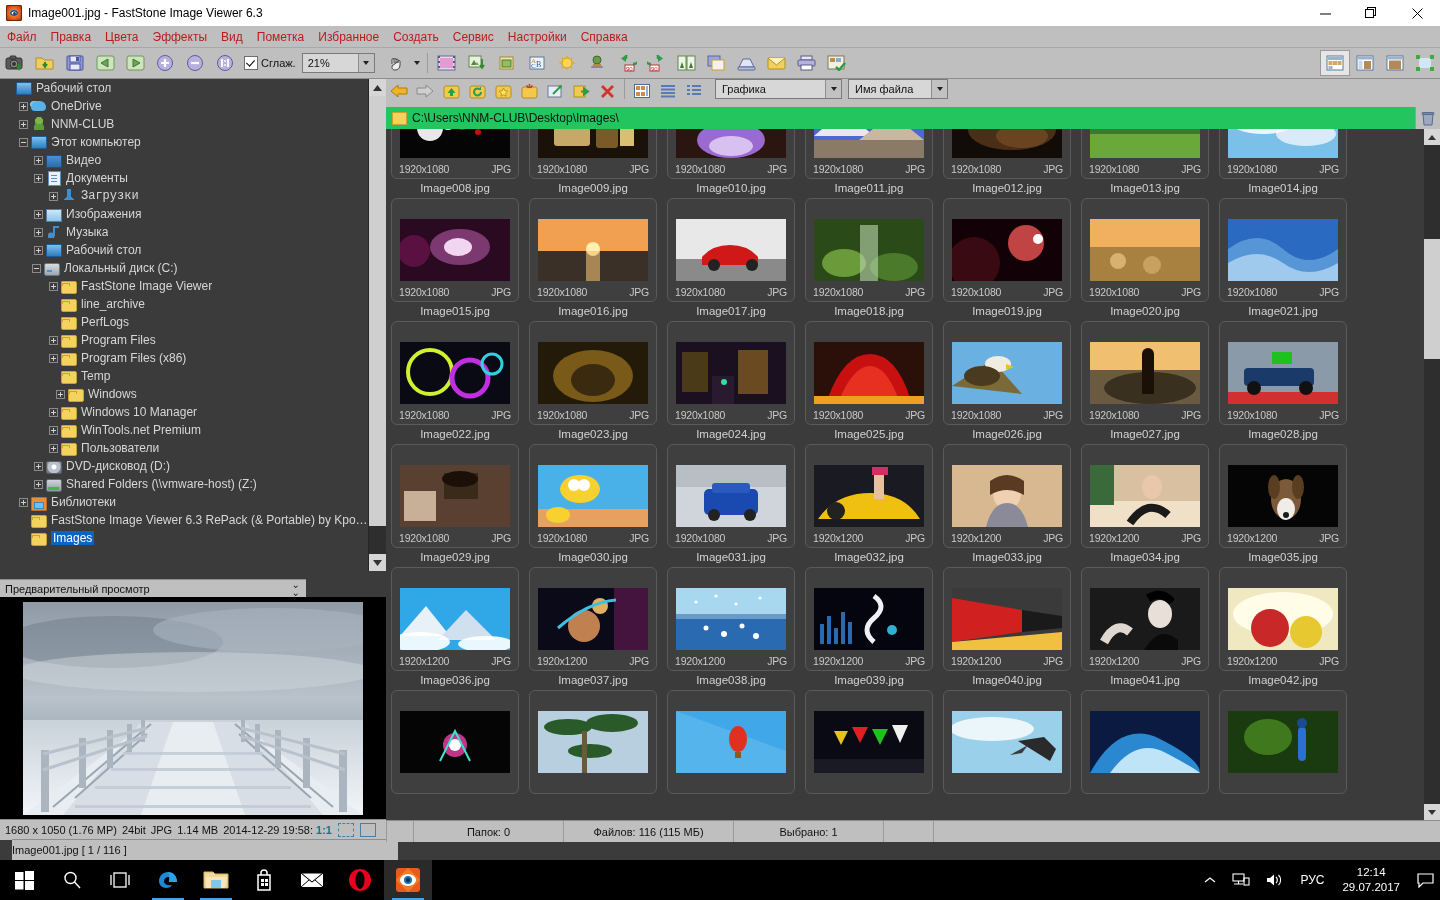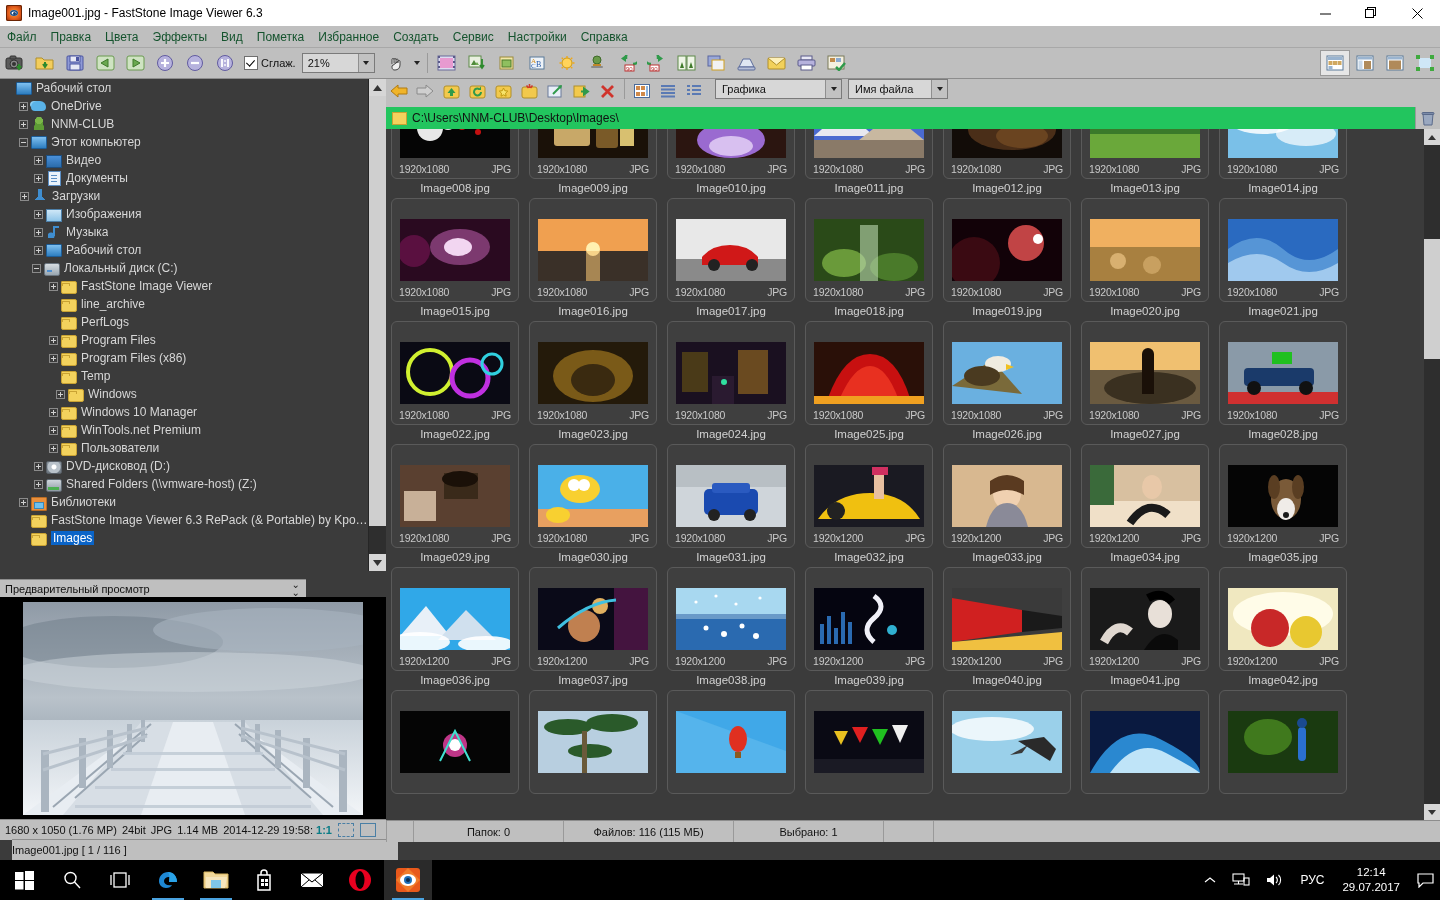--- a/index.html
+++ b/index.html
@@ -35,21 +35,21 @@
   .wbtns{margin-left:auto;display:flex;height:26px;}
   .wbtn{width:46px;height:26px;display:flex;align-items:center;justify-content:center;}
   .wbtn svg{display:block;}
 
   
   .menubar{
     position:absolute;left:0;top:26px;width:1440px;height:21px;
     background:#bfbfbf;display:flex;align-items:center;
     border-bottom:1px solid #a8a8a8;
   }
-  .menuitem{padding:2px 7px;font-size:12px;color:#14532d;white-space:nowrap;cursor:default;}
+  .menuitem{padding:2px 7px;font-size:12px;color:#b91c1c;white-space:nowrap;cursor:default;}
 
   
   .toolbar{
     position:absolute;left:0;top:48px;width:1440px;height:30px;
     background:#bfbfbf;display:flex;align-items:center;
     border-bottom:1px solid #8d8d8d;
   }
   .tbtn{
     width:30px;height:26px;display:flex;align-items:center;justify-content:center;flex:none;
   }
@@ -555,21 +555,21 @@
             </span>
             <span class="tlabel">Видео</span>
           </div>
           <div class="trow" style="padding-left: 34px;">
             <span class="exp plus"></span>
             <span class="ico">
               <span class="ic-doc" style="position: absolute; left: 0px; top: 0px;"></span>
             </span>
             <span class="tlabel">Документы</span>
           </div>
-          <div class="trow" style="padding-left: 20px;">
+          <div class="trow" style="padding-left: 49px; font-family: Liberation Mono, monospace;">
             <span class="exp plus"></span>
             <span class="ico">
               <span class="ic-dl" style="position: absolute; left: 0px; top: 0px;"></span>
             </span>
             <span class="tlabel">Загрузки</span>
           </div>
           <div class="trow" style="padding-left: 34px;">
             <span class="exp plus"></span>
             <span class="ico">
               <span class="ic-img" style="position: absolute; left: 0px; top: 0px;"></span>

